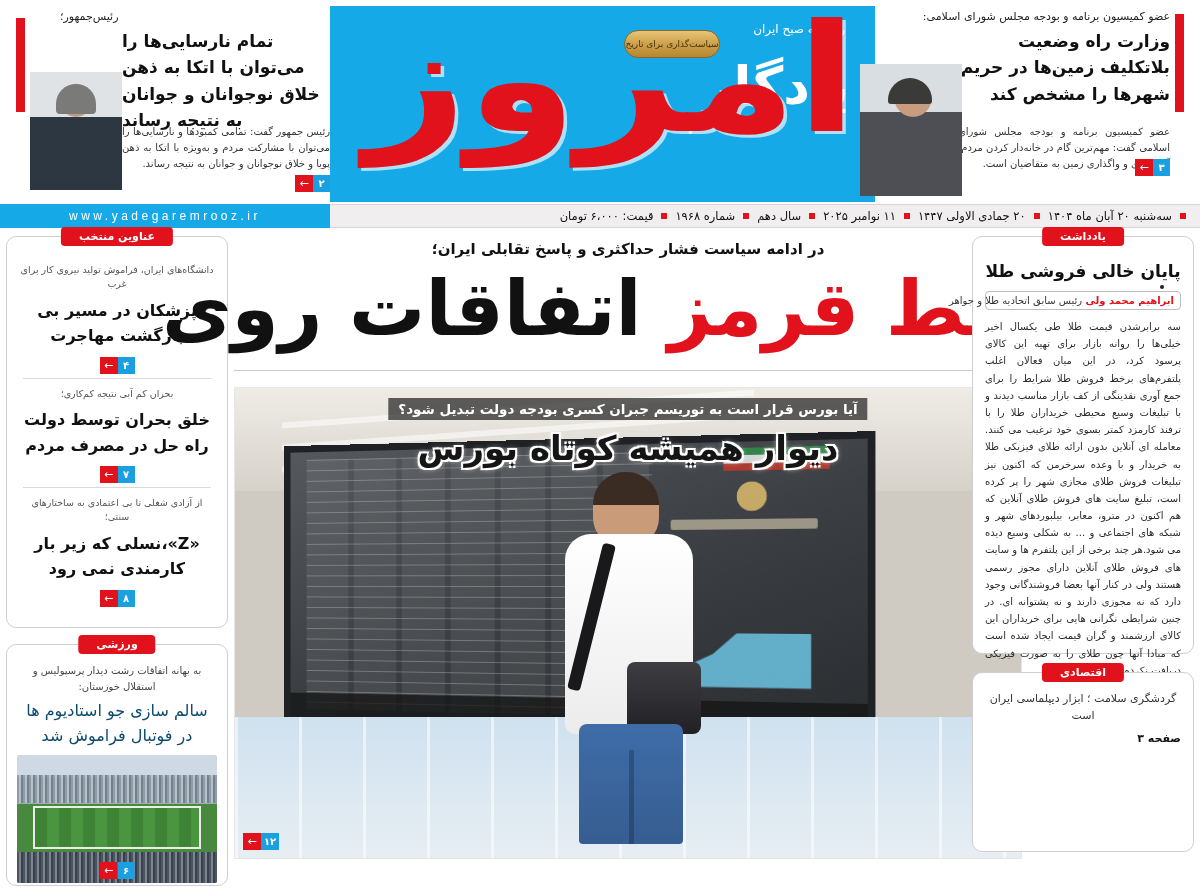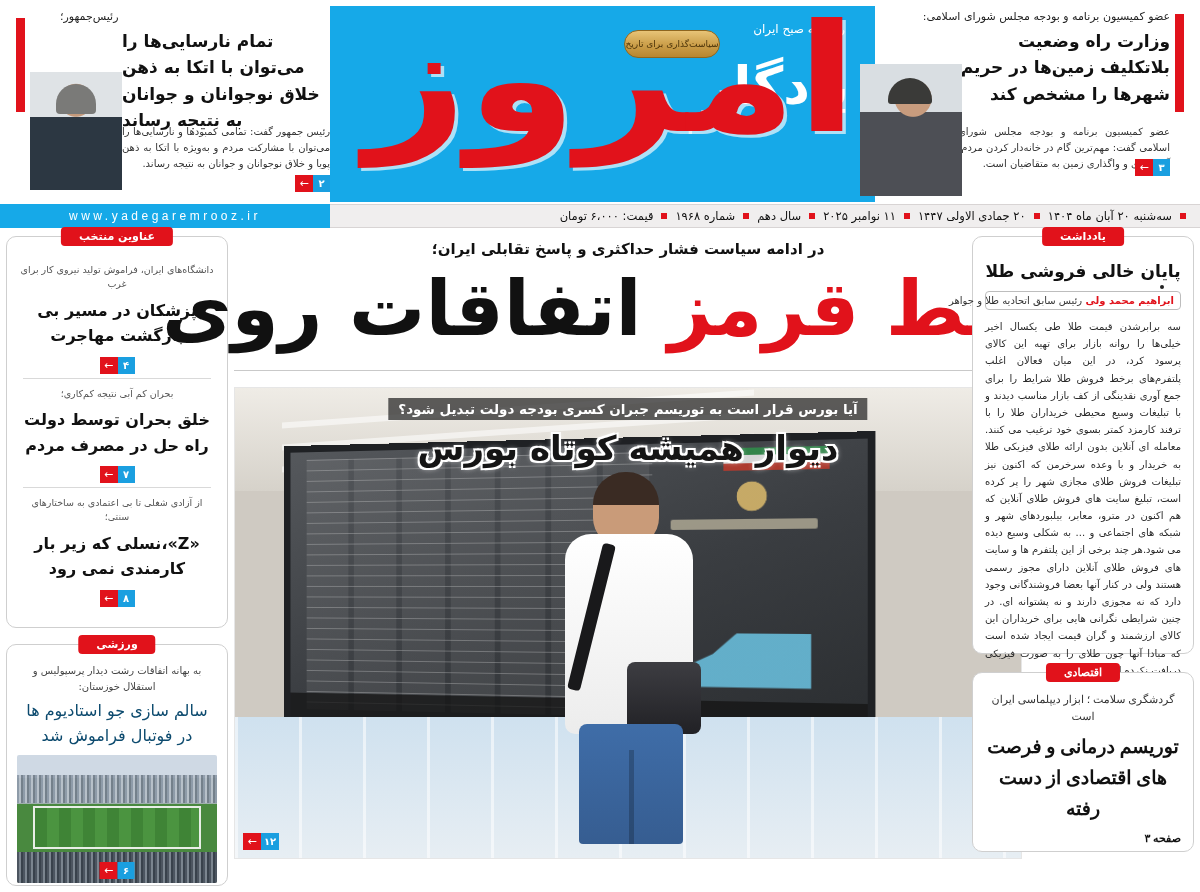--- a/index.html
+++ b/index.html
@@ -867,22 +867,21 @@
       <div class="box-badge">یادداشت</div>
       <div class="note-title">پایان خالی فروشی طلا</div>
       <div class="author-pill">
         <span class="nm">ابراهیم محمد ولی</span>
         <span>رئیس سابق اتحادیه طلا و جواهر</span>
       </div>
       <div class="note-body">سه برابرشدن قیمت طلا طی یکسال اخیر خیلی‌ها را روانه بازار برای تهیه این کالای پرسود کرد، در این میان فعالان اغلب پلتفرم‌های برخط فروش طلا شرایط را برای جمع آوری نقدینگی از کف بازار مناسب دیدند و با تبلیغات وسیع محیطی خریداران طلا را با ترفند کارمزد کمتر بسوی خود ترغیب می کنند. معامله ای آنلاین بدون ارائه طلای فیزیکی طلا به خریدار و با وعده سرخرمن که اکنون نیز تبلیغات فروش طلای مجازی شهر را پر کرده است، تبلیغ سایت های فروش طلای آنلاین که هم اکنون در مترو، معابر، بیلبوردهای شهر و شبکه های اجتماعی و ... به شکلی وسیع دیده می شود.هر چند برخی از این پلتفرم ها و سایت های فروش طلای آنلاین دارای مجوز رسمی هستند ولی در کنار آنها بعضا فروشندگانی وجود دارد که نه مجوزی دارند و نه پشتوانه ای. در چنین شرایطی نگرانی هایی برای خریداران این کالای ارزشمند و گران قیمت ایجاد شده است که مبادا آنها چون طلای را به صورت فیزیکی دریافت نکرده اند...</div>
       <div class="note-more">متن کامل در صفحه ۳</div>
     </div>
 
-    <div class="box" style="height:180px;margin-top:18px;font-family:Liberation Serif, serif;">
+    <div class="box" style="height:180px;margin-top:18px;">
       <div class="box-badge">اقتصادی</div>
       <div class="econ-kicker">گردشگری سلامت ؛ ابزار دیپلماسی ایران است</div>
-      <div class="econ-head">توریسم درمانی و فرصت های اقتصادی از دست رفته</div>
       <div class="econ-page">صفحه ۳</div>
     </div>
   </div>
 
 
 </div>
 
 </body></html>

